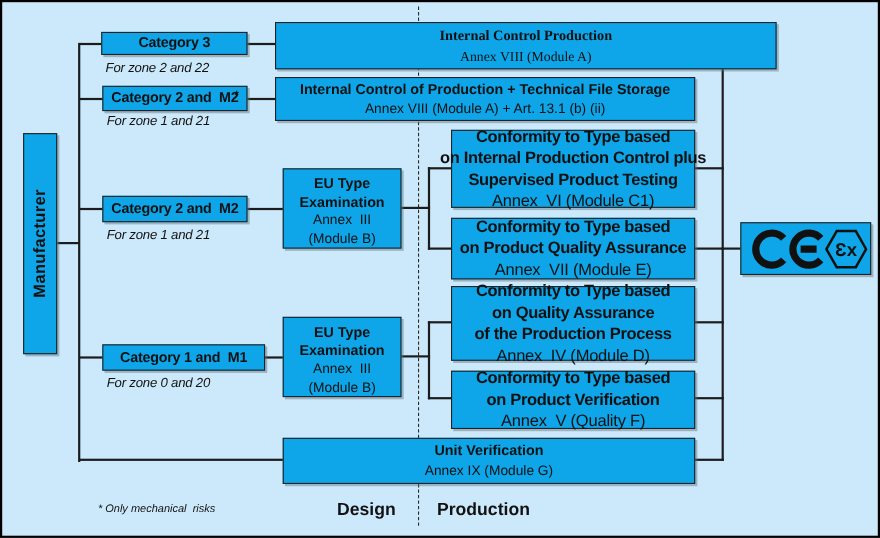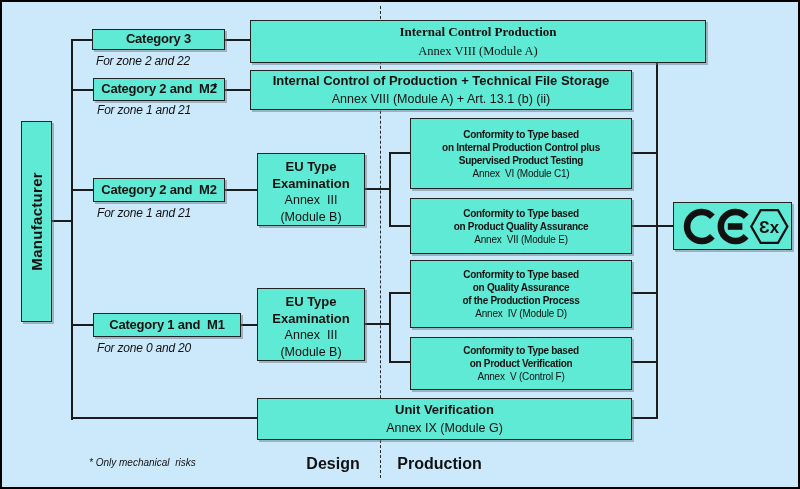--- a/index.html
+++ b/index.html
@@ -6,34 +6,34 @@
   .canvas{
     position:relative;width:800px;height:489px;box-sizing:border-box;
     background:#cce9fb;border:2px solid #000;overflow:hidden;
     font-family:"Liberation Sans",sans-serif;color:#111;
   }
   .hline,.vline{position:absolute;background:#1c1c1c;}
   .hline{height:2px;}
   .vline{width:2px;}
   .divider{position:absolute;width:0;border-left:1px dashed #2a2a2a;}
   .box{
-    position:absolute;box-sizing:border-box;background:#5eead4;
+    position:absolute;box-sizing:border-box;background:#0ea5e9;
     border:1.5px solid #222;box-shadow:2px 2px 0 rgba(95,110,125,.45);
     display:flex;flex-direction:column;align-items:center;justify-content:center;
     text-align:center;line-height:1.3;
   }
   .box span, .box div{white-space:pre;}
   .bold{font-weight:bold;}
   .cat{font-size:13px;font-weight:bold;flex-direction:row;letter-spacing:-0.2px;}
   .cat .star{font-size:11px;position:absolute;top:1px;right:7px;font-weight:bold;}
   .bigbox{font-size:13px;line-height:1.45;}
   .bigbox .sub{font-weight:normal;font-size:12.5px;}
   .eubox{font-size:13px;line-height:1.32;justify-content:flex-end;}
   .eubox .sub{font-weight:normal;font-size:12.5px;}
-  .confbox{font-size:10px;line-height:1.3;letter-spacing:-0.3px;}
+  .confbox{font-size:15px;line-height:1.3;letter-spacing:-0.3px;}
   .confbox .sub{font-weight:normal;letter-spacing:-0.2px;}
   .zone{
     position:absolute;font-style:italic;font-size:12px;letter-spacing:-0.2px;
     white-space:pre;color:#111;
   }
   .manu{
     font-weight:bold;font-size:15px;letter-spacing:0.3px;
   }
   .manu .vtext{writing-mode:vertical-rl;transform:rotate(180deg);white-space:pre;}
   .footer-label{position:absolute;font-weight:bold;font-size:16px;text-align:center;white-space:pre;}
@@ -145,21 +145,21 @@
   <div class="box confbox bold" style="left:408px;top:258px;width:222px;height:68px;">
     <div>Conformity to Type based</div>
     <div>on Quality Assurance</div>
     <div>of the Production Process</div>
     <div class="sub">Annex  IV (Module D)</div>
   </div>
 
   <div class="box confbox bold" style="left:408px;top:335px;width:222px;height:53px;">
     <div>Conformity to Type based</div>
     <div>on Product Verification</div>
-    <div class="sub">Annex  V (Control F)</div>
+    <div class="sub">Annex  V (Quality F)</div>
   </div>
 
   <div class="box bigbox" style="left:255px;top:396px;width:375px;height:42px;">
     <div class="bold">Unit Verification</div>
     <div class="sub">Annex IX (Module G)</div>
   </div>
 
   <div class="box cebox" style="left:671px;top:200px;width:119px;height:48px;">
     <svg width="116" height="45" viewBox="0 0 119 48">
       <g fill="none" stroke="#111" stroke-width="7">

